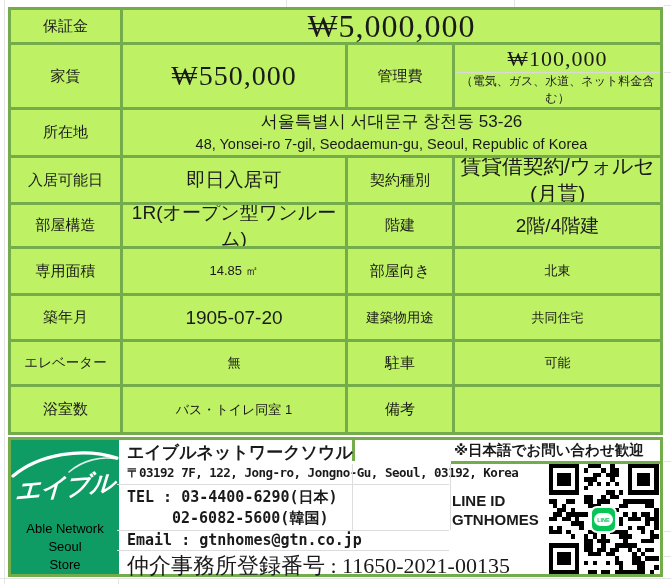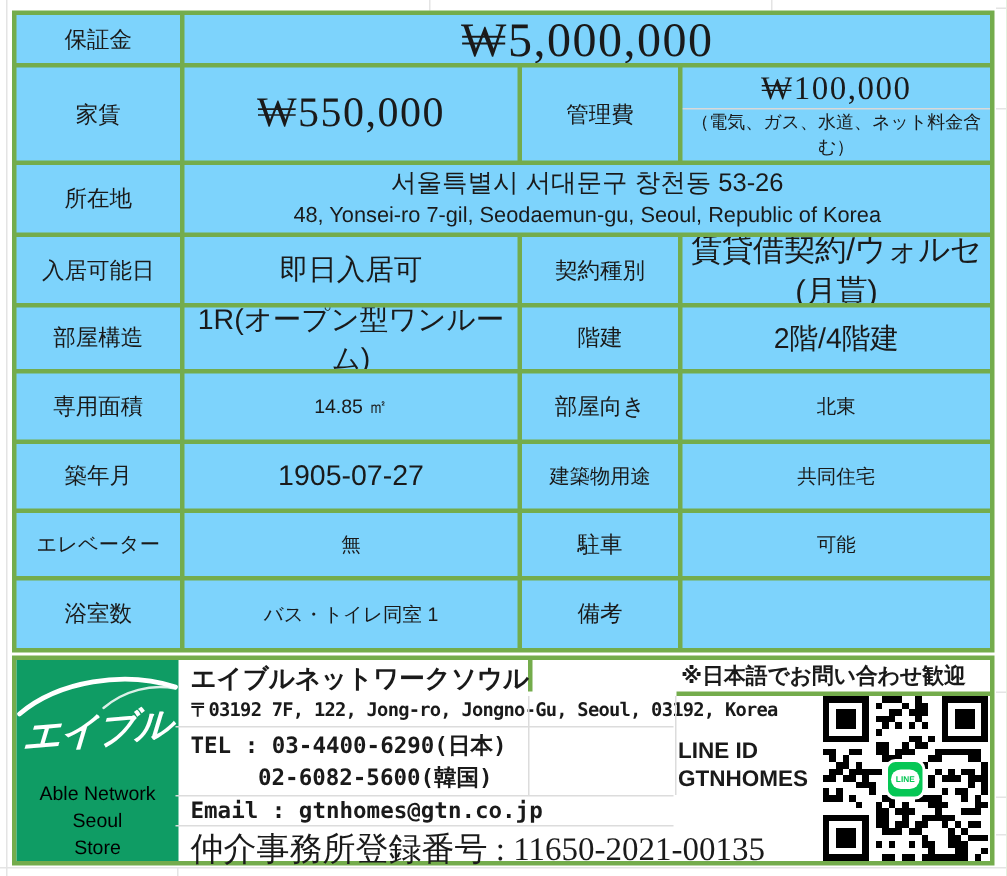--- a/index.html
+++ b/index.html
@@ -4,21 +4,21 @@
 <style>
   html,body{margin:0;padding:0;background:#fff;}
   #canvas{position:relative;width:671px;height:584px;background:#ffffff;overflow:hidden;
           font-family:"Liberation Sans","DejaVu Sans",sans-serif;color:#1a1a1a;}
 
   
   .ptable{position:absolute;left:8px;top:7px;width:655px;height:428px;box-sizing:border-box;
           background:#74ac4c;padding:3px;display:grid;gap:3px;
           grid-template-columns:109px 222px 104px 205px;
           grid-template-rows:32px 62px 45px 44px 41px 44px 43px 42px 45px;}
-  .c{background:#7dd3fc;display:flex;align-items:center;justify-content:center;
+  .c{background:#bef264;display:flex;align-items:center;justify-content:center;
      text-align:center;overflow:hidden;}
   .span3{grid-column:span 3;}
   .lab{font-size:15px;}
   .lab-sm{font-size:13.5px;}
   .money-lg{font-family:"Liberation Serif","DejaVu Serif",serif;font-size:32px;letter-spacing:1px;}
   .money-md{font-family:"Liberation Serif","DejaVu Serif",serif;font-size:28px;letter-spacing:1px;}
   .money-sm{font-family:Liberation Serif, serif;font-size:22px;letter-spacing:1px;}
   .fee-cell{flex-direction:column;align-items:stretch;justify-content:flex-start;}
   .fee-top{height:27px;display:flex;align-items:center;justify-content:center;
            border-bottom:1px solid #d9d9d9;}
@@ -110,21 +110,21 @@
     <div class="c val-lg">1R(オープン型ワンルーム)</div>
     <div class="c lab">階建</div>
     <div class="c val-lg">2階/4階建</div>
 
     <div class="c lab">専用面積</div>
     <div class="c val">14.85 ㎡</div>
     <div class="c lab">部屋向き</div>
     <div class="c val">北東</div>
 
     <div class="c lab">築年月</div>
-    <div class="c val-lg">1905-07-27</div>
+    <div class="c val-lg">1905-07-20</div>
     <div class="c lab-sm">建築物用途</div>
     <div class="c val">共同住宅</div>
 
     <div class="c lab-sm">エレベーター</div>
     <div class="c val">無</div>
     <div class="c lab">駐車</div>
     <div class="c val">可能</div>
 
     <div class="c lab">浴室数</div>
     <div class="c val">バス・トイレ同室 1</div>

